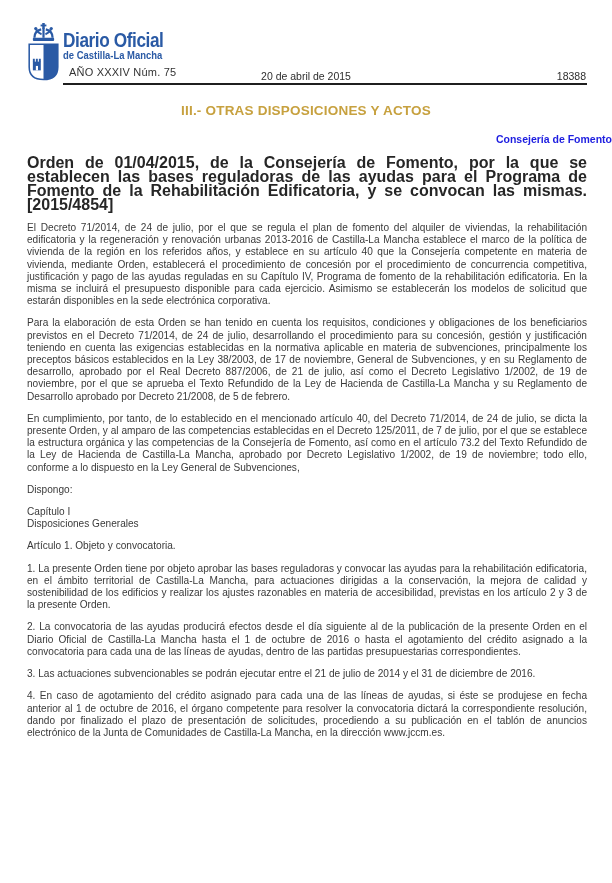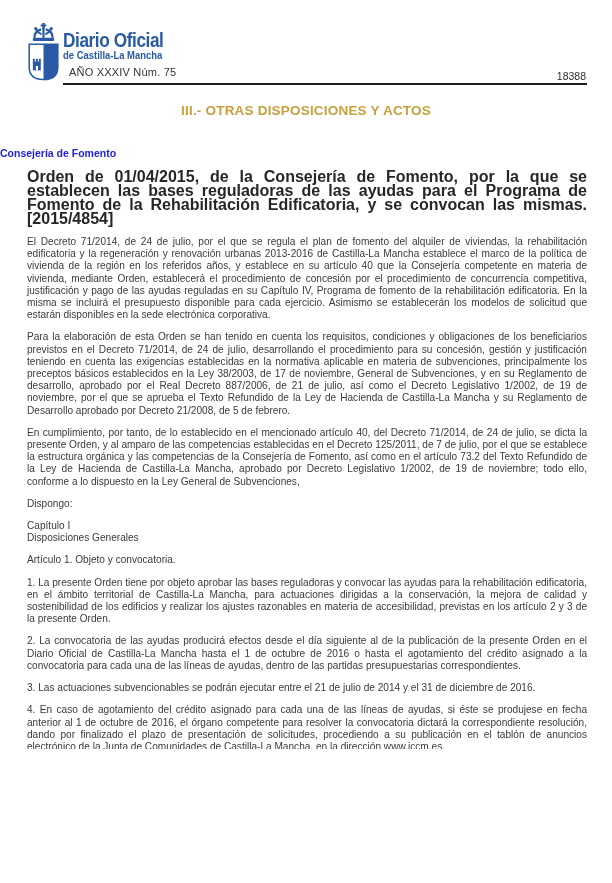--- a/index.html
+++ b/index.html
@@ -45,21 +45,21 @@
     border-top: 2px solid #1f1f1f; height: 0;
   }
 
   
   .section-title {
     margin-top: 12px; text-align: center;
     font-size: 13.5px; font-weight: bold; line-height: 15px;
     color: #c7a13f; letter-spacing: 0.2px;
   }
   .organism {
-    margin-top: 29px; text-align: left;
+    margin-top: 15px; text-align: right;
     font-size: 10.5px; font-weight: bold; line-height: 13px;
     color: #1d1de0;
   }
 
   
   .content {
     margin: 0 25px 0 27px;
     text-align: justify;
     font-size: 10.1px; line-height: 12.2px;
   }
@@ -110,20 +110,21 @@
         <rect x="8.1" y="44.4" width="2.2" height="4.6" fill="#ffffff"></rect>
       </svg>
     </div>
 
     <div class="brand">
       <div class="brand-title">Diario Oficial</div>
       <div class="brand-subtitle">de Castilla-La Mancha</div>
       <div class="brand-edition">AÑO XXXIV  Núm. 75</div>
     </div>
 
+    <div class="header-date">20 de abril de 2015</div>
     <div class="header-pagenum">18388</div>
     <div class="header-rule"></div>
   </div>
 
   <div class="section-title">III.- OTRAS DISPOSICIONES Y ACTOS</div>
 
   <div class="organism">Consejería de Fomento</div>
 
   <div class="content">
 

